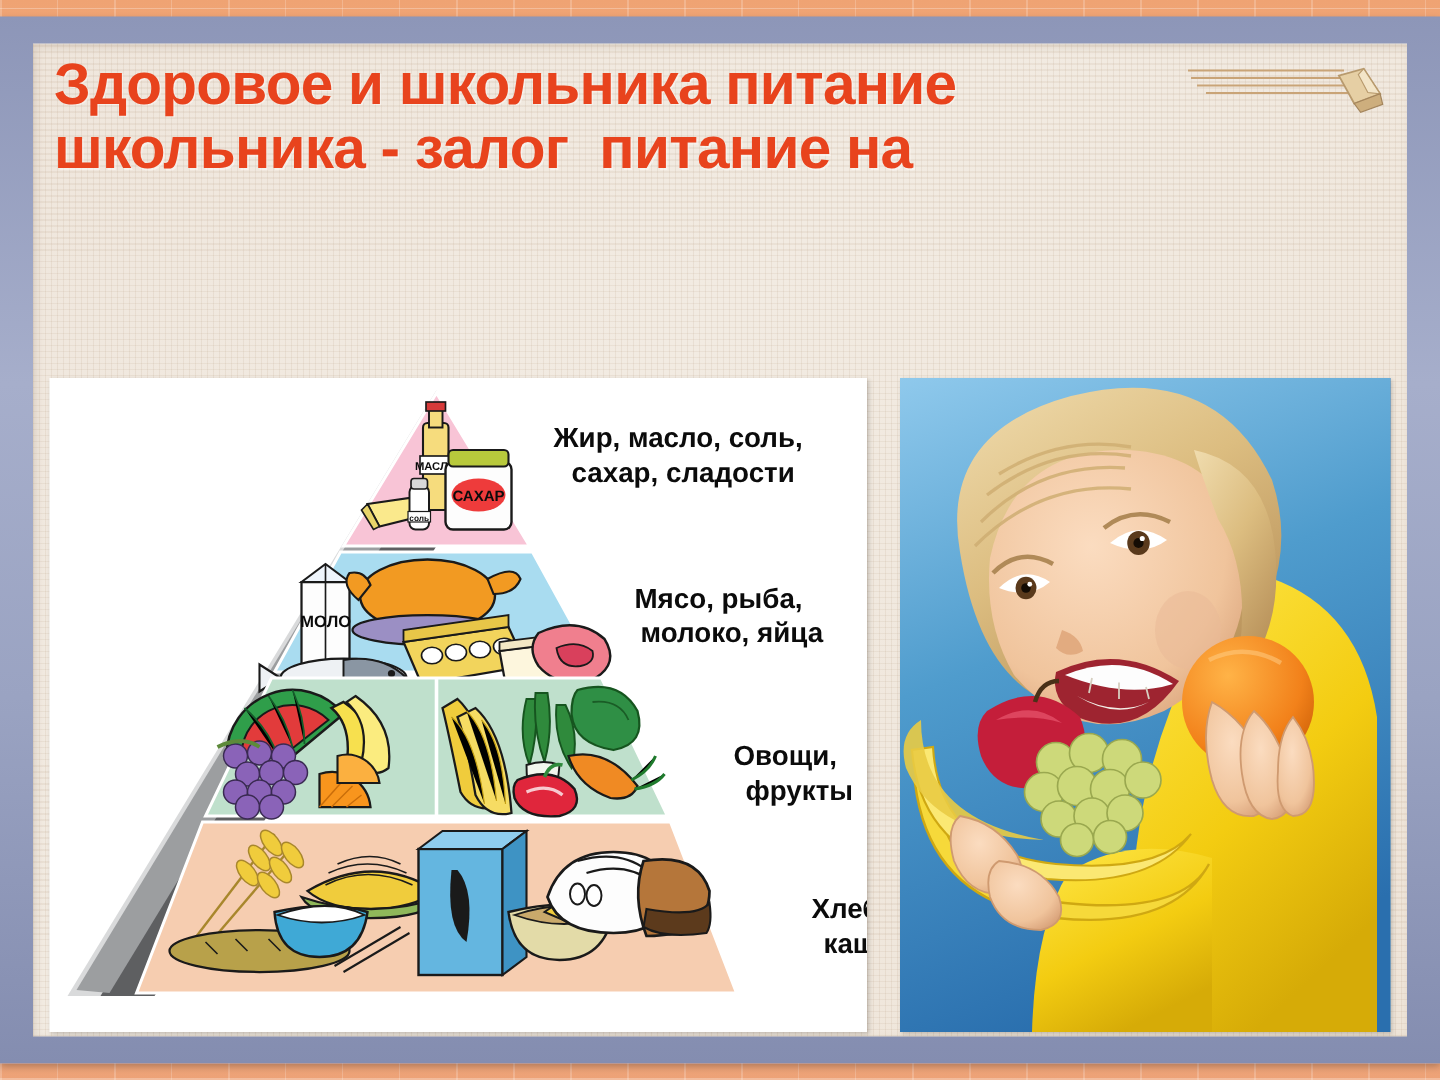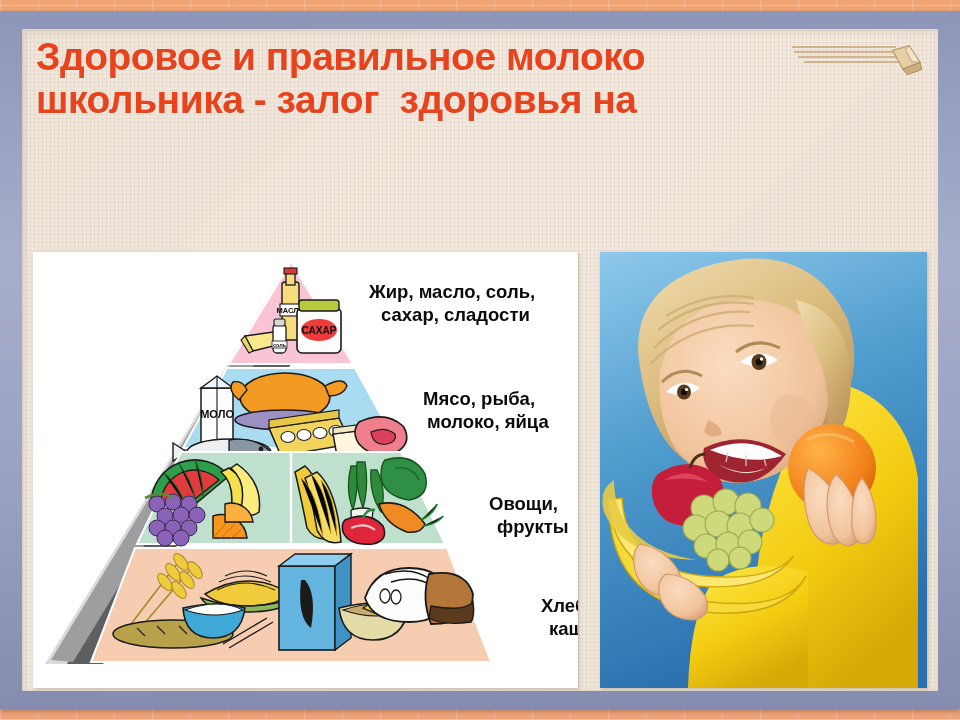--- a/index.html
+++ b/index.html
@@ -63,22 +63,22 @@
 <body>
 
 <div class="slide">
 
   <div class="brick"></div>
   <div class="frame"></div>
 
   <div class="canvas">
 
     <div class="title">
-      <span class="ln">Здоровое и правильное молоко</span>
-      <span class="ln">школьника - залог  здоровья на</span>
+      <span class="ln">Здоровое и школьника питание</span>
+      <span class="ln">школьника - залог  питание на</span>
     </div>
 
     <svg class="ornament" viewBox="0 0 140 58">
       <g stroke="#c9a477" stroke-width="1.4" fill="none">
         <line x1="0" y1="14" x2="104" y2="14"></line>
         <line x1="2" y1="19" x2="106" y2="19"></line>
         <line x1="6" y1="24" x2="108" y2="24"></line>
         <line x1="12" y1="29" x2="110" y2="29"></line>
       </g>
       <g transform="translate(104,8) rotate(20)">

